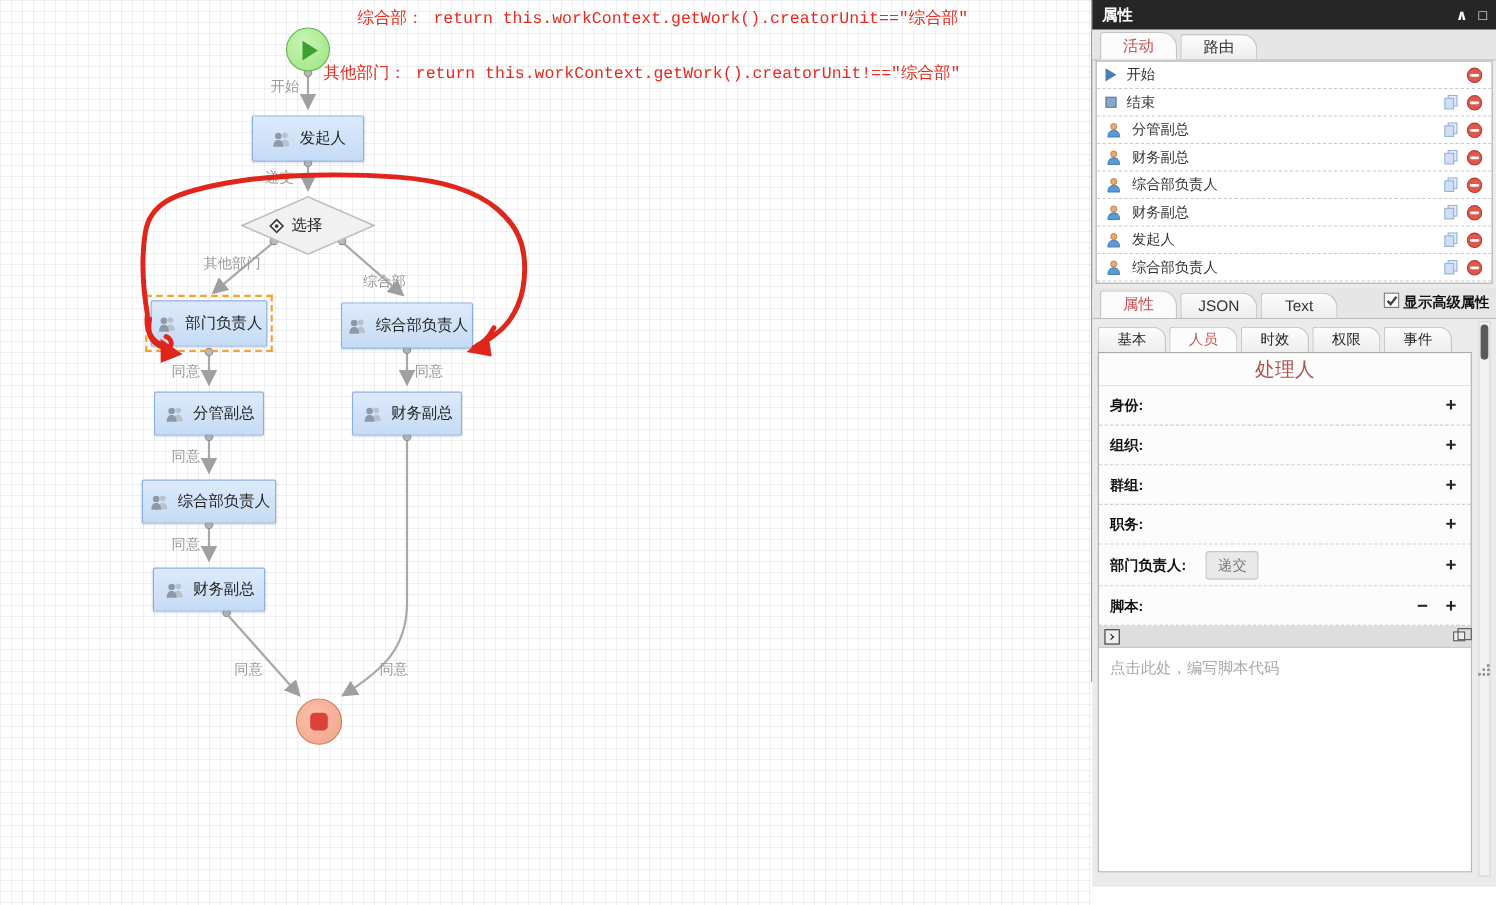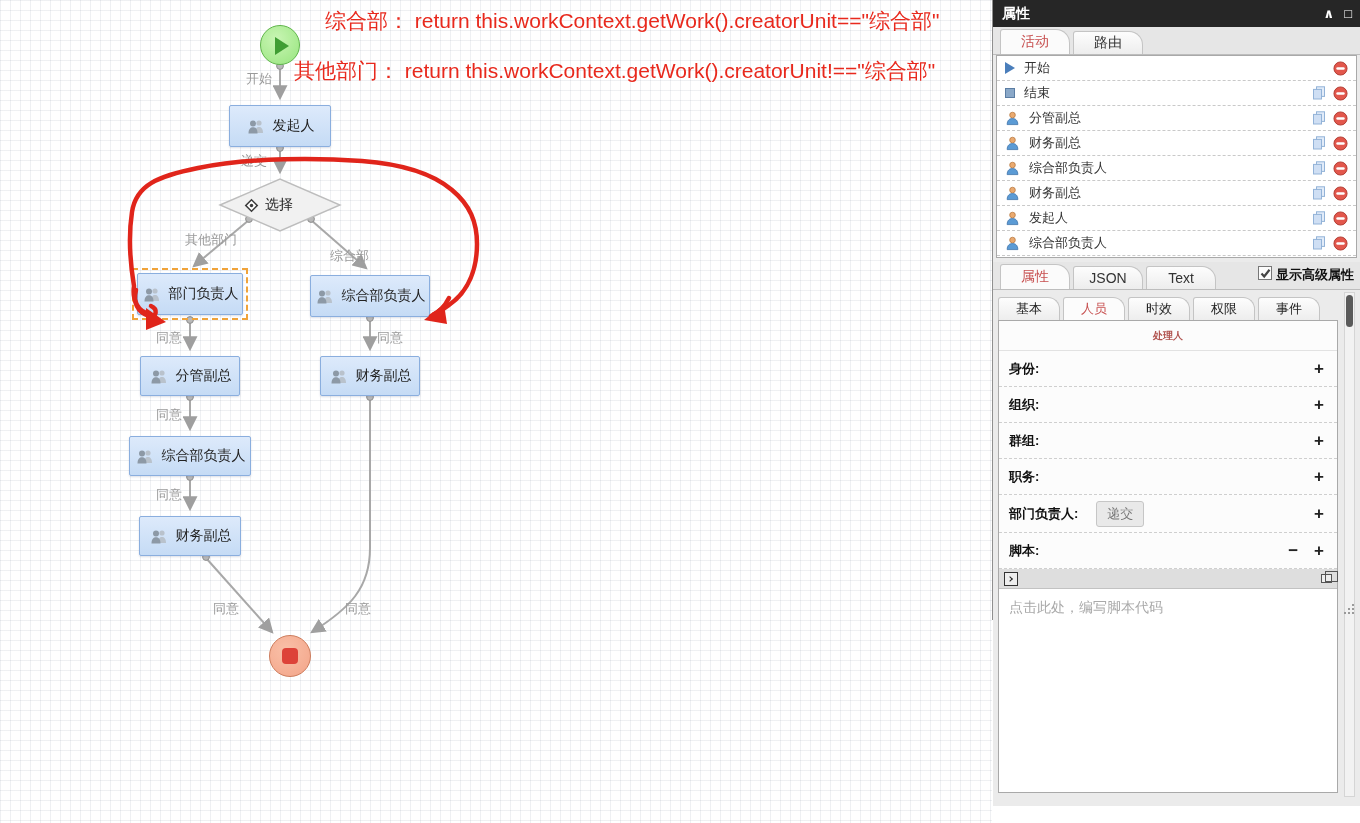--- a/index.html
+++ b/index.html
@@ -7,21 +7,21 @@
     font-family:"Liberation Sans","DejaVu Sans",sans-serif; }
   .app { position:relative; width:1360px; height:823px; background:#fff; }
 
   
   .canvas { position:absolute; left:0; top:0; width:992px; height:823px; background:#fff;
     background-image:
       linear-gradient(to right, rgba(130,140,160,.13) 1px, transparent 1px),
       linear-gradient(to bottom, rgba(130,140,160,.13) 1px, transparent 1px);
     background-size:10px 10px; }
   svg.layer { position:absolute; left:0; top:0; pointer-events:none; }
-  .ann { position:absolute; color:#e8291d; font-size:21px; white-space:nowrap; z-index:30; }
+  .ann { position:absolute; color:#e8291d; font-size:15px; white-space:nowrap; z-index:30;font-family:Liberation Mono, monospace; }
   .ann1 { left:325px; top:7px; }
   .ann2 { left:294px; top:41px;margin-top:16px; }
 
   .node { position:absolute; display:flex; align-items:center; justify-content:center; gap:7px;
     background:linear-gradient(#ddeafb,#c5dbf5); border:1px solid #8aaede; border-radius:2px;
     font-size:14px; color:#222; box-shadow:0 1px 2px rgba(60,80,120,.18); z-index:5; cursor:pointer; }
   .sel { position:absolute; border:2px dashed #f0a33a; padding:3px; z-index:5; }
   .sel .node { position:relative; width:100%; height:100%; }
   .circle { position:absolute; border-radius:50%; z-index:5; cursor:pointer; }
   #n-start { left:260px; top:25px; width:40px; height:40px;
@@ -69,22 +69,22 @@
   .rowicons { display:flex; align-items:center; gap:7px; }
 
   .propsarea { position:absolute; left:0; top:290px; width:100%; height:516px; background:#ebebeb; }
   .subtabs { position:absolute; left:5px; top:7px; display:flex; gap:3px; }
   .stab { width:62px; height:23px; display:flex; align-items:center; justify-content:center; font-size:13px;
     color:#222; background:linear-gradient(#fdfdfd,#ededed); border:1px solid #c4c4c4; border-bottom:none;
     border-radius:3px 12px 0 0; cursor:pointer; }
   .stab.active { color:#c75050; background:#fcfcfc; }
   .card { position:absolute; left:5px; top:30px; width:340px; bottom:13px; background:#fcfcfc;
     border:1px solid #a9a9a9; display:flex; flex-direction:column; }
-  .htitle { height:30px; display:flex; align-items:center; justify-content:center; font-size:10px;
-    font-weight:bold; color:#b0524e; border-bottom:1px solid #e2e2e2; }
+  .htitle { height:30px; display:flex; align-items:center; justify-content:center; font-size:18px;
+    font-weight:normal; color:#b0524e; border-bottom:1px solid #e2e2e2; }
   .prow { display:flex; align-items:center; padding:0 10px; border-bottom:1px dashed #cfcfcf; height:36px; }
   .plabel { font-size:13px; font-weight:bold; color:#111; }
   .chip { margin-left:18px; background:#e9e9e9; border:1px solid #c6c6c6; border-radius:3px;
     padding:3px 10px; font-size:13px; color:#777; cursor:pointer; }
   .pfill { flex:1 1 auto; }
   .psign { font-size:17px; font-weight:bold; color:#222; cursor:pointer; padding:0 3px; line-height:1; }
   .scripttb { height:20px; background:#dedede; border-bottom:1px solid #c2c2c2; display:flex;
     align-items:center; justify-content:space-between; padding:0 5px; }
   .runbox { width:14px; height:14px; border:1px solid #333; display:flex; align-items:center;
     justify-content:center; cursor:pointer; background:#eee; }

